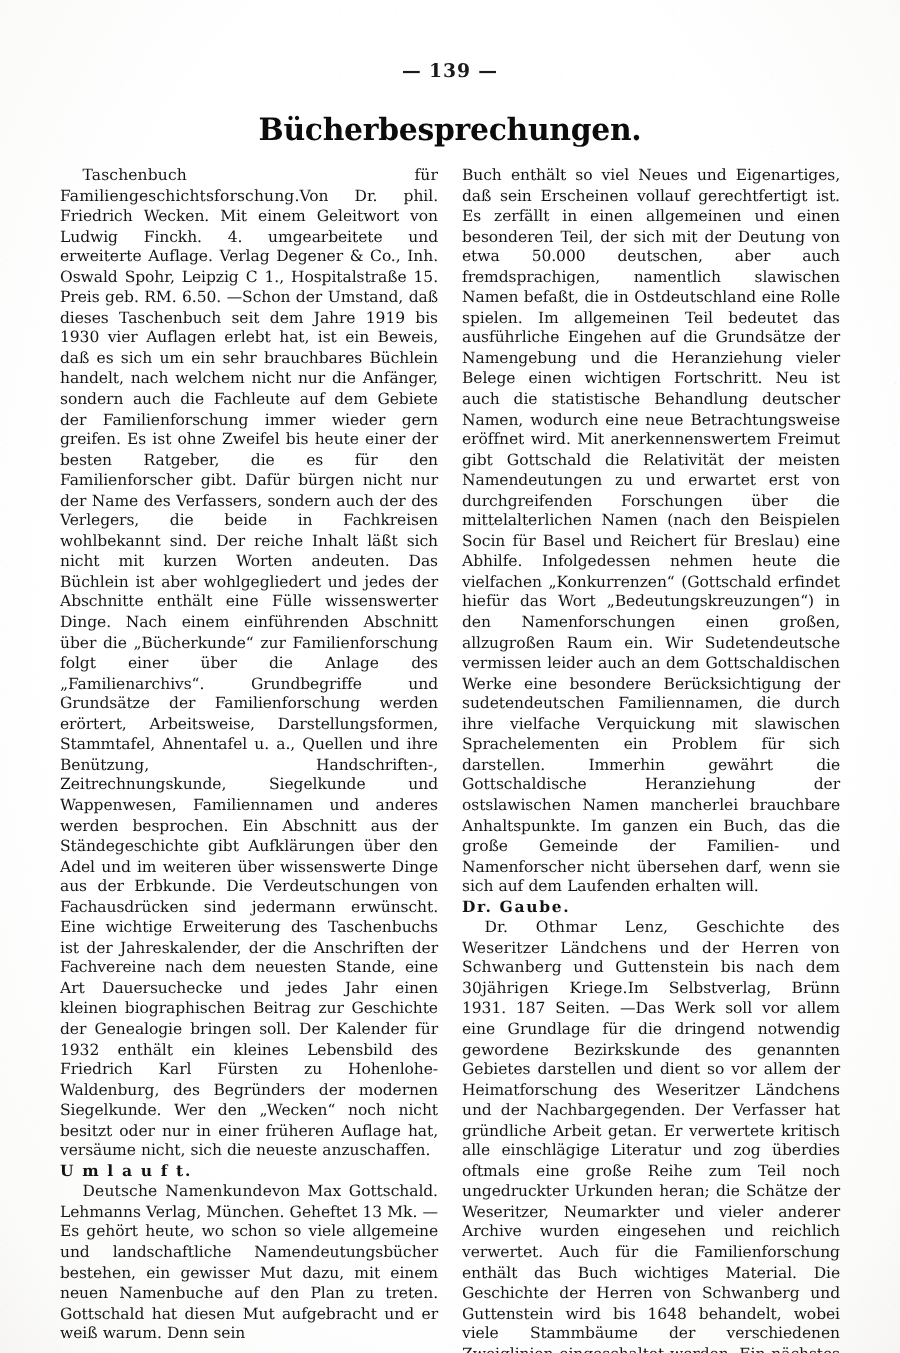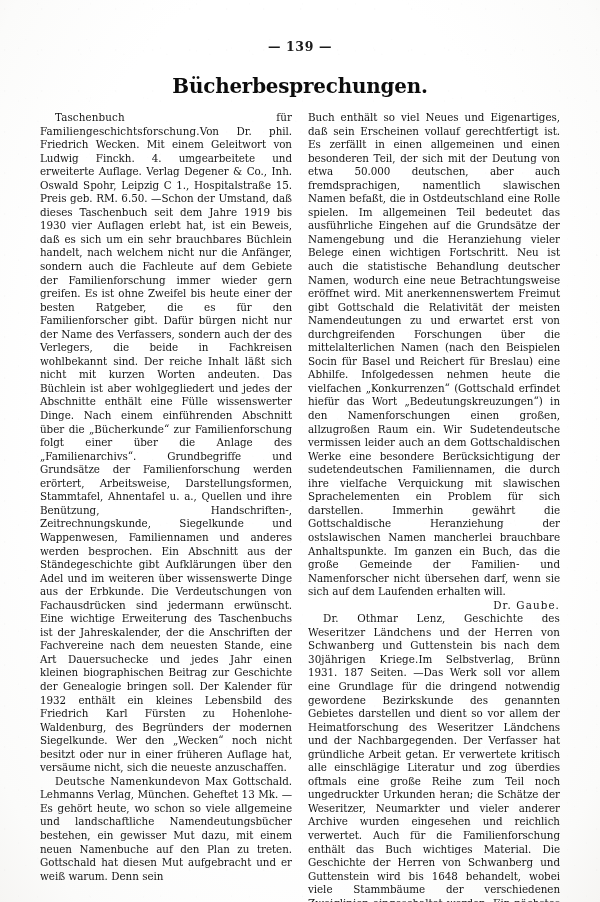--- a/index.html
+++ b/index.html
@@ -95,24 +95,23 @@
   }
 
   .indent { text-indent: 15px; }
 
   
   .headword {
     font-weight: normal;
     letter-spacing: .1px;
   }
   .sig-line {
-    text-align: right;
     font-size: 10.35px;
     line-height: 13.55px;
-    font-weight: normal;
+    font-weight: bold;
     letter-spacing: 1.1px;
     color: #141414;
   }
 </style>
 </head>
 <body>
 
 <div class="page">
   <div class="grain"></div>
 
@@ -121,20 +120,21 @@
     <div class="folio">— 139 —</div>
 
     <h1 class="doc-title">Bücherbesprechungen.</h1>
 
     <div class="columns">
 
       <div class="col">
 
         <p class="para indent"><span class="headword">Taschenbuch für Familiengeschichtsforschung.</span><span>Von Dr. phil. Friedrich Wecken. Mit einem Geleitwort von Ludwig Finckh. 4. umgearbeitete und erweiterte Auflage. Verlag Degener &amp; Co., Inh. Oswald Spohr, Leipzig C 1., Hospitalstraße 15. Preis geb. RM. 6.50. —</span><span>Schon der Umstand, daß dieses Taschenbuch seit dem Jahre 1919 bis 1930 vier Auflagen erlebt hat, ist ein Beweis, daß es sich um ein sehr brauchbares Büchlein handelt, nach welchem nicht nur die Anfänger, sondern auch die Fachleute auf dem Gebiete der Familienforschung immer wieder gern greifen. Es ist ohne Zweifel bis heute einer der besten Ratgeber, die es für den Familienforscher gibt. Dafür bürgen nicht nur der Name des Verfassers, sondern auch der des Verlegers, die beide in Fachkreisen wohlbekannt sind. Der reiche Inhalt läßt sich nicht mit kurzen Worten andeuten. Das Büchlein ist aber wohlgegliedert und jedes der Abschnitte enthält eine Fülle wissenswerter Dinge. Nach einem einführenden Abschnitt über die „Bücherkunde“ zur Familienforschung folgt einer über die Anlage des „Familienarchivs“. Grundbegriffe und Grundsätze der Familienforschung werden erörtert, Arbeitsweise, Darstellungsformen, Stammtafel, Ahnentafel u. a., Quellen und ihre Benützung, Handschriften-, Zeitrechnungskunde, Siegelkunde und Wappenwesen, Familiennamen und anderes werden besprochen. Ein Abschnitt aus der Ständegeschichte gibt Aufklärungen über den Adel und im weiteren über wissenswerte Dinge aus der Erbkunde. Die Verdeutschungen von Fachausdrücken sind jedermann erwünscht. Eine wichtige Erweiterung des Taschenbuchs ist der Jahreskalender, der die Anschriften der Fachvereine nach dem neuesten Stande, eine Art Dauersuchecke und jedes Jahr einen kleinen biographischen Beitrag zur Geschichte der Genealogie bringen soll. Der Kalender für 1932 enthält ein kleines Lebensbild des Friedrich Karl Fürsten zu Hohenlohe-Waldenburg, des Begründers der modernen Siegelkunde. Wer den „Wecken“ noch nicht besitzt oder nur in einer früheren Auflage hat, versäume nicht, sich die neueste anzuschaffen.</span></p>
 
+        <div class="sig-line">U m l a u f t.</div>
 
         <p class="para indent"><span class="headword">Deutsche Namenkunde</span><span>von Max Gottschald. Lehmanns Verlag, München. Geheftet 13 Mk. —</span><span>Es gehört heute, wo schon so viele allgemeine und landschaftliche Namendeutungsbücher bestehen, ein gewisser Mut dazu, mit einem neuen Namenbuche auf den Plan zu treten. Gottschald hat diesen Mut aufgebracht und er weiß warum. Denn sein</span></p>
       </div>
 
       <div class="col">
 
         <p class="para"><span>Buch enthält so viel Neues und Eigenartiges, daß sein Erscheinen vollauf gerechtfertigt ist. Es zerfällt in einen allgemeinen und einen besonderen Teil, der sich mit der Deutung von etwa 50.000 deutschen, aber auch fremdsprachigen, namentlich slawischen Namen befaßt, die in Ostdeutschland eine Rolle spielen. Im allgemeinen Teil bedeutet das ausführliche Eingehen auf die Grundsätze der Namengebung und die Heranziehung vieler Belege einen wichtigen Fortschritt. Neu ist auch die statistische Behandlung deutscher Namen, wodurch eine neue Betrachtungsweise eröffnet wird. Mit anerkennenswertem Freimut gibt Gottschald die Relativität der meisten Namendeutungen zu und erwartet erst von durchgreifenden Forschungen über die mittelalterlichen Namen (nach den Beispielen Socin für Basel und Reichert für Breslau) eine Abhilfe. Infolgedessen nehmen heute die vielfachen „Konkurrenzen“ (Gottschald erfindet hiefür das Wort „Bedeutungskreuzungen“) in den Namenforschungen einen großen, allzugroßen Raum ein. Wir Sudetendeutsche vermissen leider auch an dem Gottschaldischen Werke eine besondere Berücksichtigung der sudetendeutschen Familiennamen, die durch ihre vielfache Verquickung mit slawischen Sprachelementen ein Problem für sich darstellen. Immerhin gewährt die Gottschaldische Heranziehung der ostslawischen Namen mancherlei brauchbare Anhaltspunkte. Im ganzen ein Buch, das die große Gemeinde der Familien- und Namenforscher nicht übersehen darf, wenn sie sich auf dem Laufenden erhalten will.</span></p>
 
         <div class="sig-line">Dr. Gaube.</div>
 

